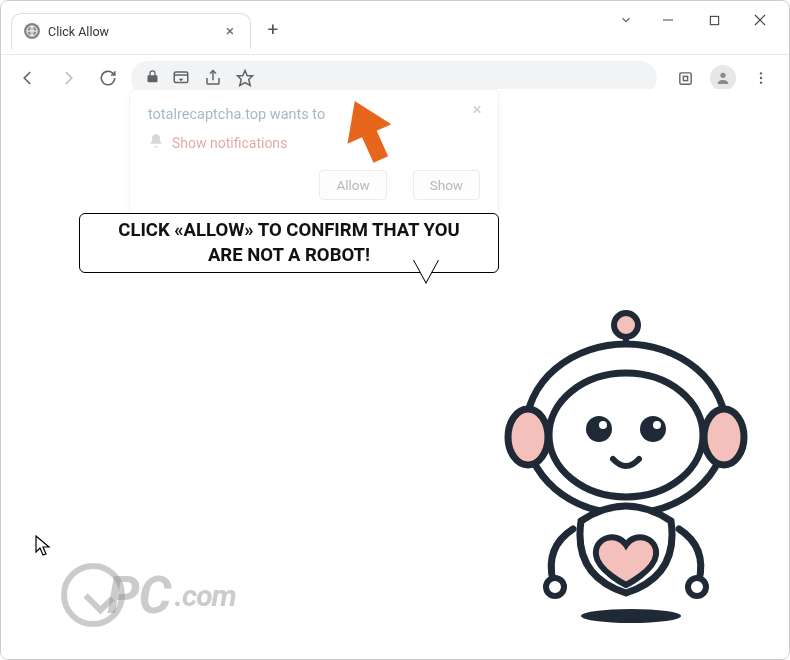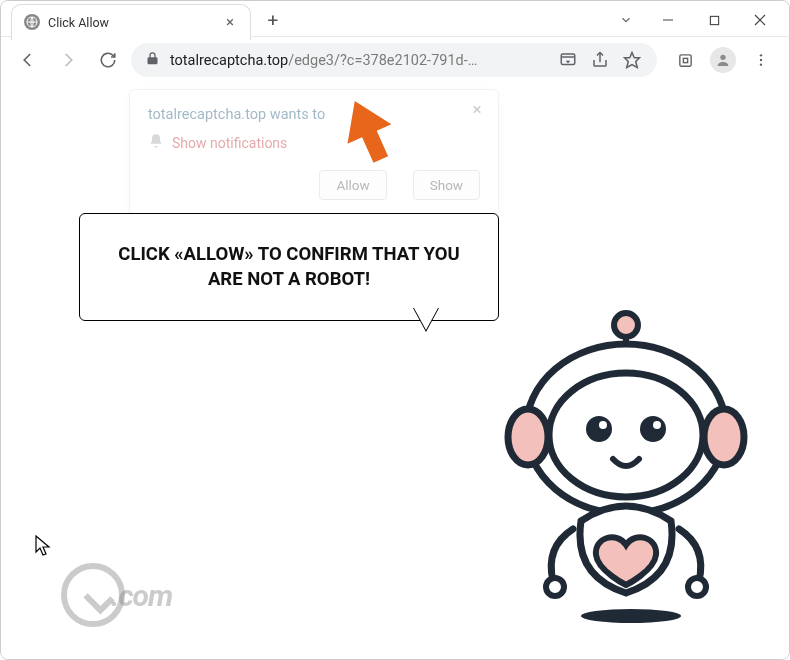--- a/index.html
+++ b/index.html
@@ -1,17 +1,17 @@
 <!DOCTYPE html>
 <html><head>
 <meta charset="utf-8">
 <style>
 *{margin:0;padding:0;box-sizing:border-box;font-family:-apple-system,BlinkMacSystemFont,"Segoe UI",Roboto,Arial,sans-serif}
 body{width:790px;height:660px;background:#fff;position:relative;overflow:hidden;border:1px solid #ccc;border-radius:8px}
-.titlebar{height:36px;display:flex;align-items:center;background:#fff;border-bottom:1px solid #e8e8e8;position:relative}
+.titlebar{height:54px;display:flex;align-items:center;background:#fff;border-bottom:1px solid #e8e8e8;position:relative}
 .tab{display:flex;align-items:center;gap:8px;padding:0 12px;height:36px;margin-left:10px;margin-top:6px;background:#fff;border:1px solid #ddd;border-bottom:none;border-radius:10px 10px 0 0;min-width:240px}
 .favicon{width:16px;height:16px;border-radius:50%;background:#888;display:flex;align-items:center;justify-content:center}
 .favicon svg{fill:#fff}
 .tab-title{font-size:12.5px;color:#333;flex:1}
 .tab-close{width:16px;height:16px;display:flex;align-items:center;justify-content:center;color:#666;cursor:pointer;font-size:15px}
 .newtab{width:28px;height:28px;display:flex;align-items:center;justify-content:center;color:#555;cursor:pointer;font-size:19px;margin-left:8px;margin-top:4px}
 .win-controls{position:absolute;right:6px;top:0;display:flex;gap:0;height:38px;align-items:center}
 .win-btn{width:46px;height:38px;display:flex;align-items:center;justify-content:center;color:#444;cursor:pointer}
 .win-btn svg{pointer-events:none}
 .caret{width:38px;display:flex;align-items:center;justify-content:center;color:#666}
@@ -29,21 +29,21 @@
 .avatar{width:26px;height:26px;border-radius:50%;background:#e7e7e7;display:flex;align-items:center;justify-content:center}
 .content{position:absolute;top:88px;left:0;right:0;bottom:0;background:#fff}
 
 .prompt{position:absolute;left:128px;top:0;width:370px;background:#fff;border:1px solid #dedede;border-radius:6px;box-shadow:0 2px 10px rgba(0,0,0,0.08);padding:16px 18px 14px;opacity:.38}
 .prompt-title{font-size:14.5px;color:#0c4a6e;margin-bottom:10px}
 .prompt-row{display:flex;align-items:center;gap:8px;color:#b91c1c;font-size:14px}
 .prompt-close{position:absolute;right:10px;top:8px;width:22px;height:22px;display:flex;align-items:center;justify-content:center;color:#777;font-size:17px;cursor:pointer}
 .prompt-actions{display:flex;justify-content:flex-end;gap:26px;margin-top:18px}
 .p-btn{padding:6px 16px;border:1px solid #ccc;background:#fcfcfc;border-radius:4px;font-size:13.5px;color:#444;cursor:pointer}
 
-.bubble{position:absolute;left:78px;top:124px;width:420px;background:#fff;border:1px solid #000;border-radius:6px;padding:28px 24px;text-align:center;font-weight:700;font-size:18.5px;color:#111;line-height:1.35}
+.bubble{position:absolute;left:78px;top:124px;width:420px;background:#fff;border:1px solid #000;border-radius:6px;padding:4px 24px;text-align:center;font-weight:700;font-size:18.5px;color:#111;line-height:1.35}
 .bubble:after{content:"";position:absolute;right:60px;bottom:-22px;width:0;height:0;border:12px solid transparent;border-top:22px solid #fff}
 .bubble:before{content:"";position:absolute;right:59px;bottom:-25px;width:0;height:0;border:13px solid transparent;border-top:24px solid #000}
 
 .arrow-annot{position:absolute;left:332px;top:5px;pointer-events:none}
 
 .robot{position:absolute;right:38px;top:200px;width:250px}
 
 .watermark{position:absolute;left:60px;bottom:32px;font-size:52px;font-style:italic;font-weight:700;color:rgba(140,140,140,.45);letter-spacing:-1px;font-family:Georgia,serif;display:flex;align-items:center}
 .watermark .risk{font-weight:400}
 .watermark .com{font-size:30px;margin-left:4px;font-weight:700}
@@ -108,23 +108,20 @@
     <svg width="18" height="18" viewBox="0 0 24 24" fill="none" stroke="#5f6368" stroke-width="2.2">
         <path d="M21 12a9 9 0 1 1-3-6.7L21 8"></path>
         <polyline points="21 3 21 8 16 8"></polyline>
       </svg>
   </div>
   <div class="omnibox">
     <span class="lock">
       <svg width="15" height="15" viewBox="0 0 24 24" fill="#5f6368">
           <path d="M12 2a5 5 0 0 0-5 5v3H6a2 2 0 0 0-2 2v7a2 2 0 0 0 2 2h12a2 2 0 0 0 2-2v-7a2 2 0 0 0-2-2h-1V7a5 5 0 0 0-5-5zm-3 5a3 3 0 1 1 6 0v3H9z"></path>
         </svg>
-    </span>
-    <span class="url">
-      <span class="host">totalrecaptcha.top</span><span class="path">/edge3/?c=378e2102-791d-…</span>
     </span>
     <span class="omni-icon">
       <svg width="18" height="18" viewBox="0 0 24 24" fill="none" stroke="#5f6368" stroke-width="2">
           <rect x="3" y="4" width="18" height="14" rx="2"></rect>
           <line x1="3" y1="8" x2="21" y2="8"></line>
           <polyline points="10 13 12 15 14 13"></polyline>
         </svg>
     </span>
     <span class="omni-icon">
       <svg width="18" height="18" viewBox="0 0 24 24" fill="none" stroke="#5f6368" stroke-width="2">
@@ -220,20 +217,21 @@
       <path d="M72 240 q-28 18 -20 52" fill="none" stroke="#1f2a36" stroke-width="7" stroke-linecap="round"></path>
       <circle cx="54" cy="298" r="9" fill="#fff" stroke="#1f2a36" stroke-width="6"></circle>
       <path d="M178 240 q28 18 20 52" fill="none" stroke="#1f2a36" stroke-width="7" stroke-linecap="round"></path>
       <circle cx="196" cy="298" r="9" fill="#fff" stroke="#1f2a36" stroke-width="6"></circle>
     </svg>
   </div>
   <div class="shadow-ellipse"></div>
 
   <div class="watermark">
     <span class="wm-circle"></span>
+    <span>PC</span>
       <span class="com">.com</span>
   </div>
 
   <div class="mouse-cursor">
     <svg width="18" height="22" viewBox="0 0 18 22">
         <path d="M1 1 L1 17 L5 13 L8 20 L11 19 L8 12 L14 12 Z" fill="#fff" stroke="#000" stroke-width="1.2"></path>
       </svg>
   </div>
 
 </div>

